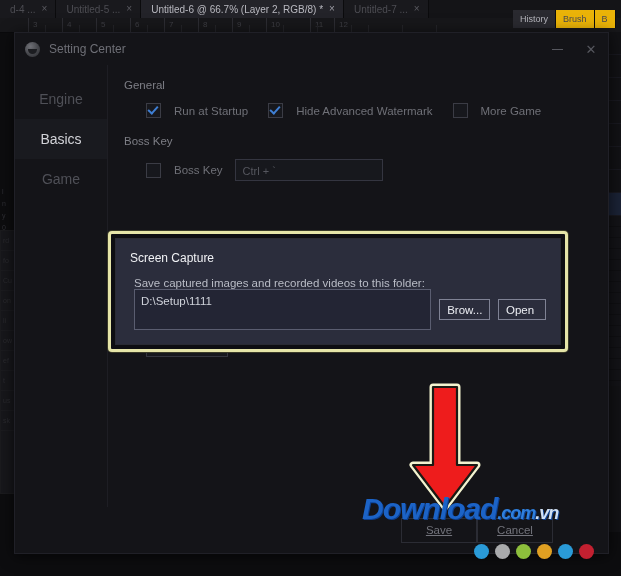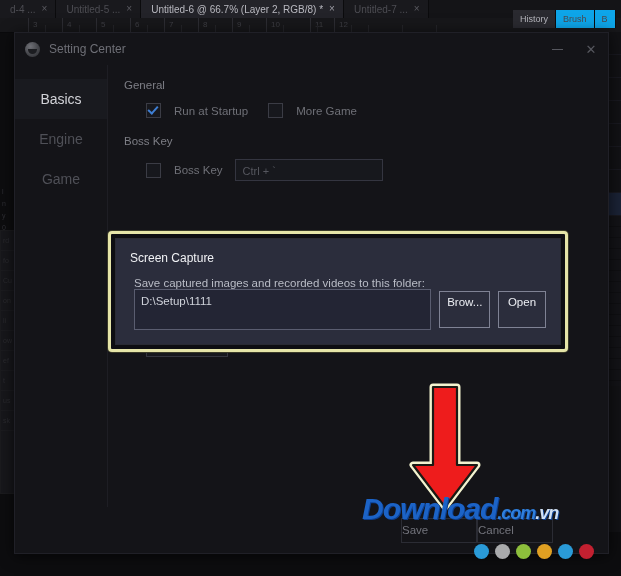--- a/index.html
+++ b/index.html
@@ -88,21 +88,21 @@
     position: absolute;
     top: 10px; left: 513px;
     height: 18px;
     display: flex;
     align-items: stretch;
     z-index: 3;
   }
   .palette-tab {
     font-size: 9px;
     color: #4a4a50;
-    background: #0ea5e9;
+    background: #eab308;
     padding: 0 7px;
     display: flex;
     align-items: center;
     border-right: 1px solid #0c0c0e;
   }
   .palette-tab.active {
     background: #2a2a30;
     color: #b5b5bc;
   }
 
@@ -341,29 +341,28 @@
     border: 1px solid #5a5d70;
     color: #cfd2da;
     font-size: 11.5px;
     line-height: 23px;
     padding-left: 6px;
     box-sizing: border-box;
     white-space: nowrap;
     overflow: hidden;
   }
   .cap-btn {
-    height: 37px;
+    height: 21px;
     min-width: 48px;
     padding: 0 7px;
     background: #2b2d3c;
     border: 1px solid #7f8294;
     color: #eceef3;
     font-size: 11.5px;
     line-height: 21px;
-    text-align: center;
     box-sizing: border-box;
   }
 
   
   #language-block { margin-top: 128px; }
   #language-select {
     width: 82px; height: 24px;
     margin-left: 22px;
     background: #17181d;
     border: 1px solid #34353e;
@@ -393,22 +392,23 @@
     padding-right: 55px;
     gap: 0px;
   }
   .footer-btn {
     width: 76px; height: 25px;
     border: 1px solid #2b2c34;
     background: transparent;
     color: #72737b;
     font-size: 11.5px;
     line-height: 23px;
-    text-align: left;
+    text-align: center;
     box-sizing: border-box;
+    text-decoration: underline;
   }
 
   
   #red-arrow-annotation {
     position: absolute;
     left: 403px; top: 381px;
     width: 84px; height: 132px;
     z-index: 7;
     pointer-events: none;
   }
@@ -552,39 +552,43 @@
       <div id="minimize-btn-icon"></div>
     </div>
     <div class="win-btn">
       <span>✕</span>
     </div>
   </div>
 
   <div id="dialog-body">
 
     <div id="dialog-sidebar">
+      <div class="nav-item">
+        <span>Engine</span>
+      </div>
       <div class="nav-item active">
         <span>Basics</span>
-      </div>
-      <div class="nav-item">
-        <span>Engine</span>
       </div>
       <div class="nav-item">
         <span>Game</span>
       </div>
     </div>
 
     <div id="dialog-content">
 
       <div class="section-block">
         <div class="section-title">General</div>
         <div class="row">
           <div class="cb-wrap">
             <div class="checkbox checked"></div>
             <span class="cb-label">Run at Startup</span>
+          </div>
+          <div class="cb-wrap">
+            <div class="checkbox checked"></div>
+            <span class="cb-label">Hide Advanced Watermark</span>
           </div>
           <div class="cb-wrap">
             <div class="checkbox"></div>
             <span class="cb-label">More Game</span>
           </div>
         </div>
       </div>
 
       <div class="section-block">
         <div class="section-title">Boss Key</div>

